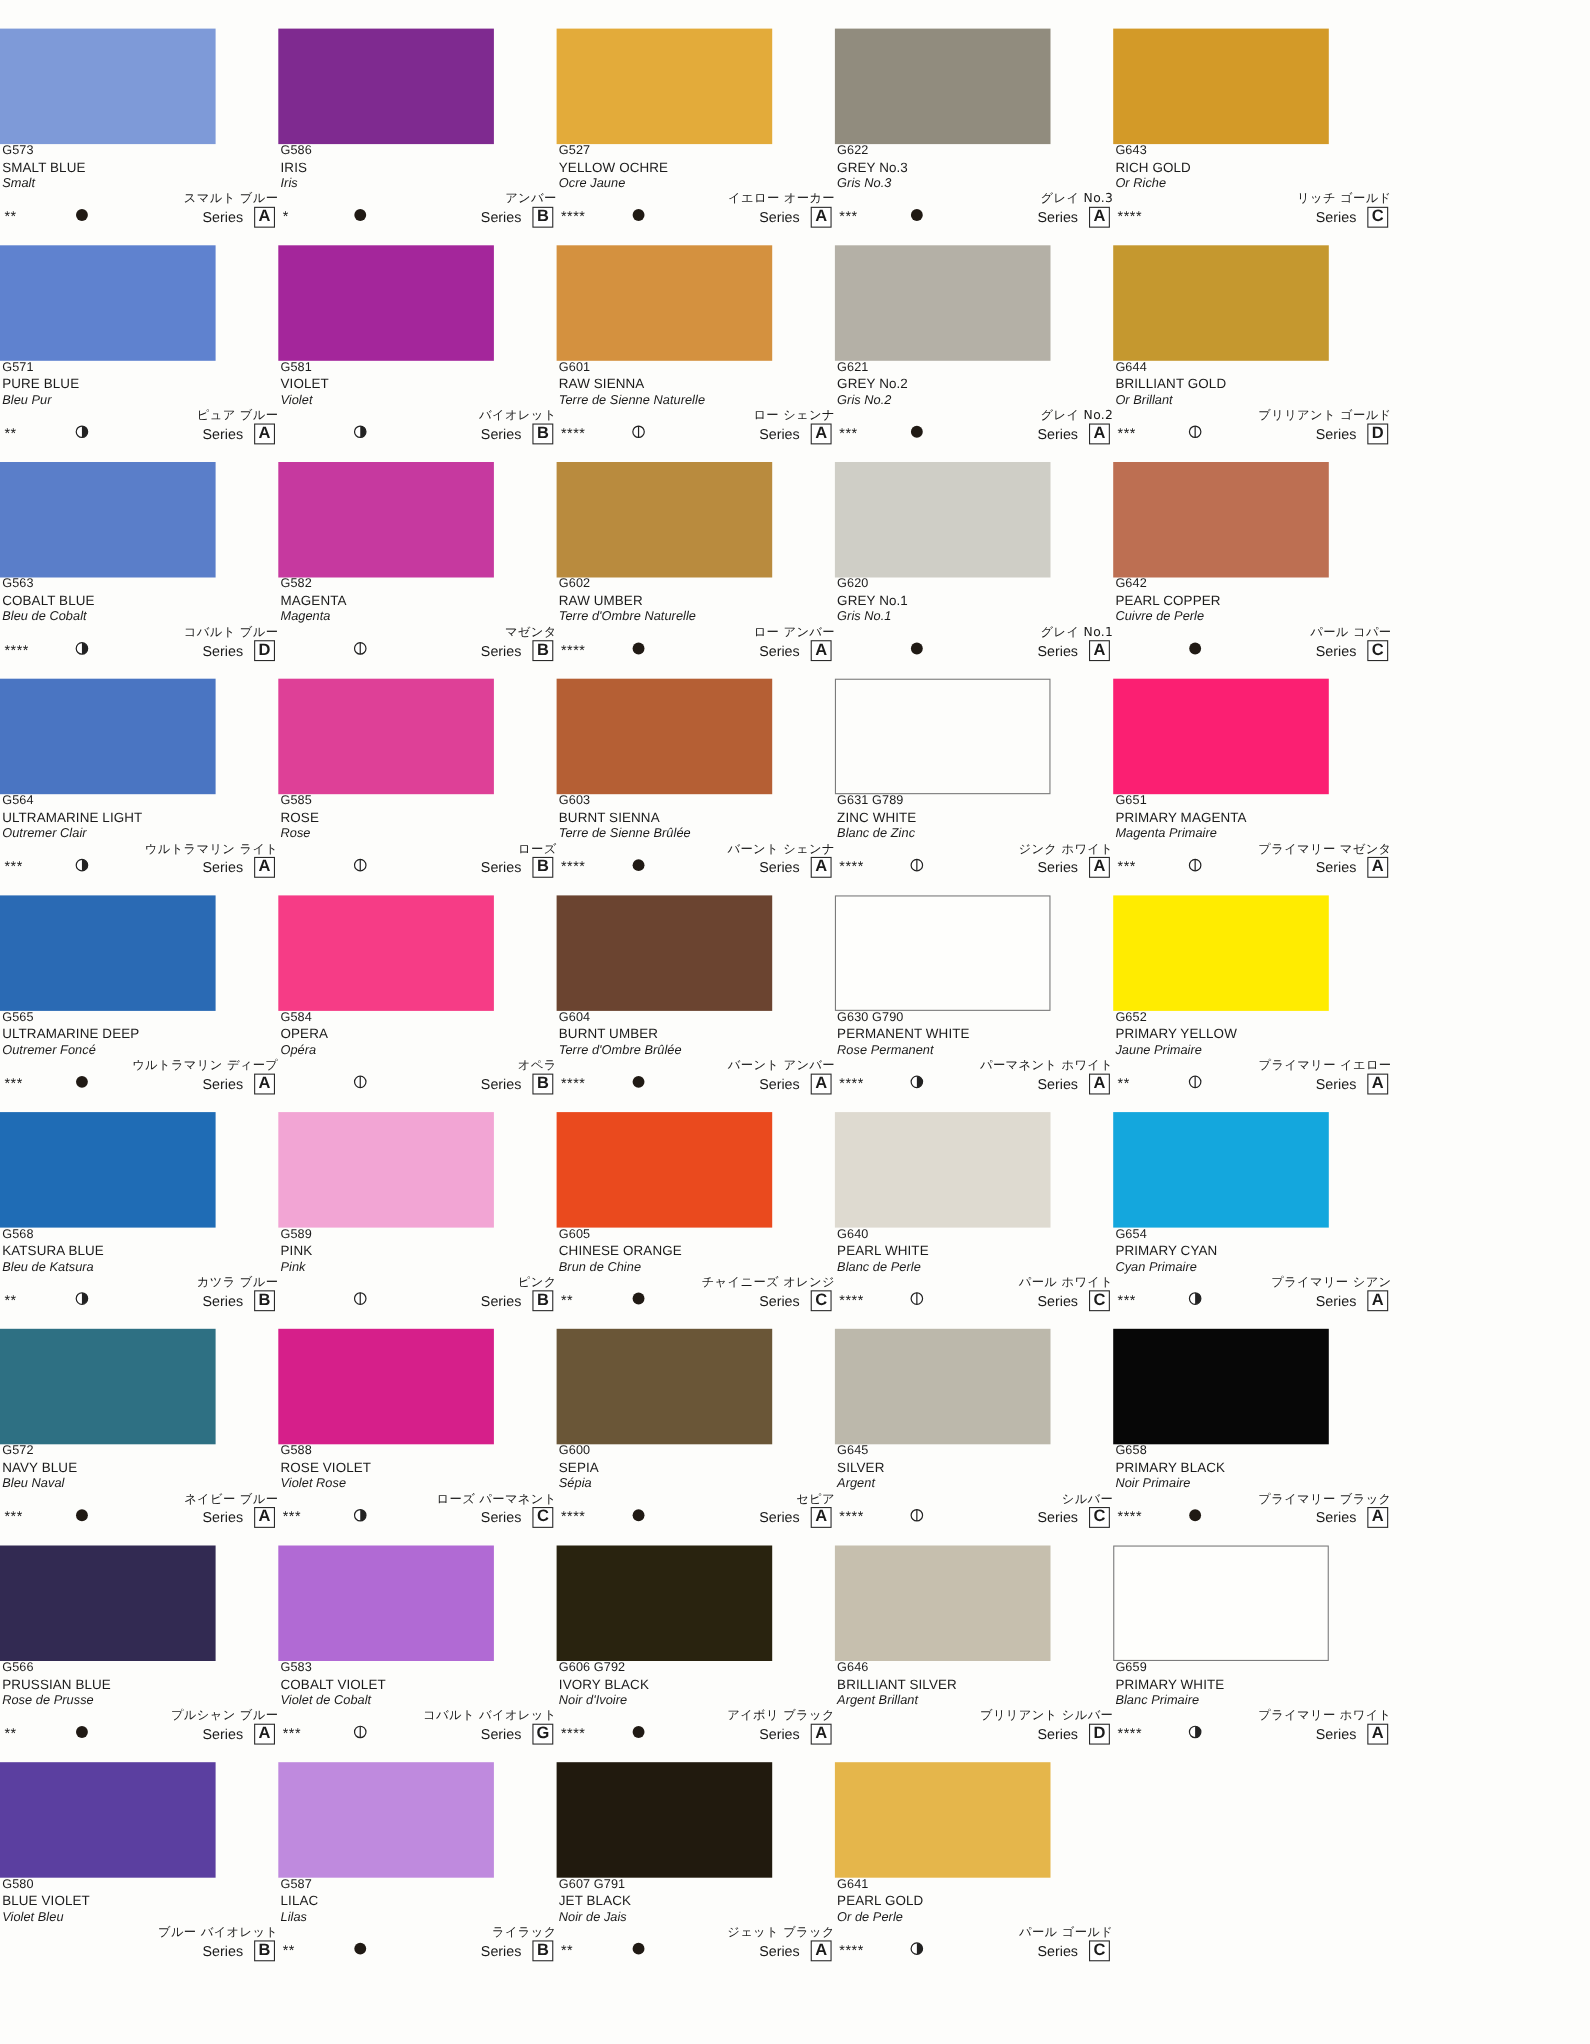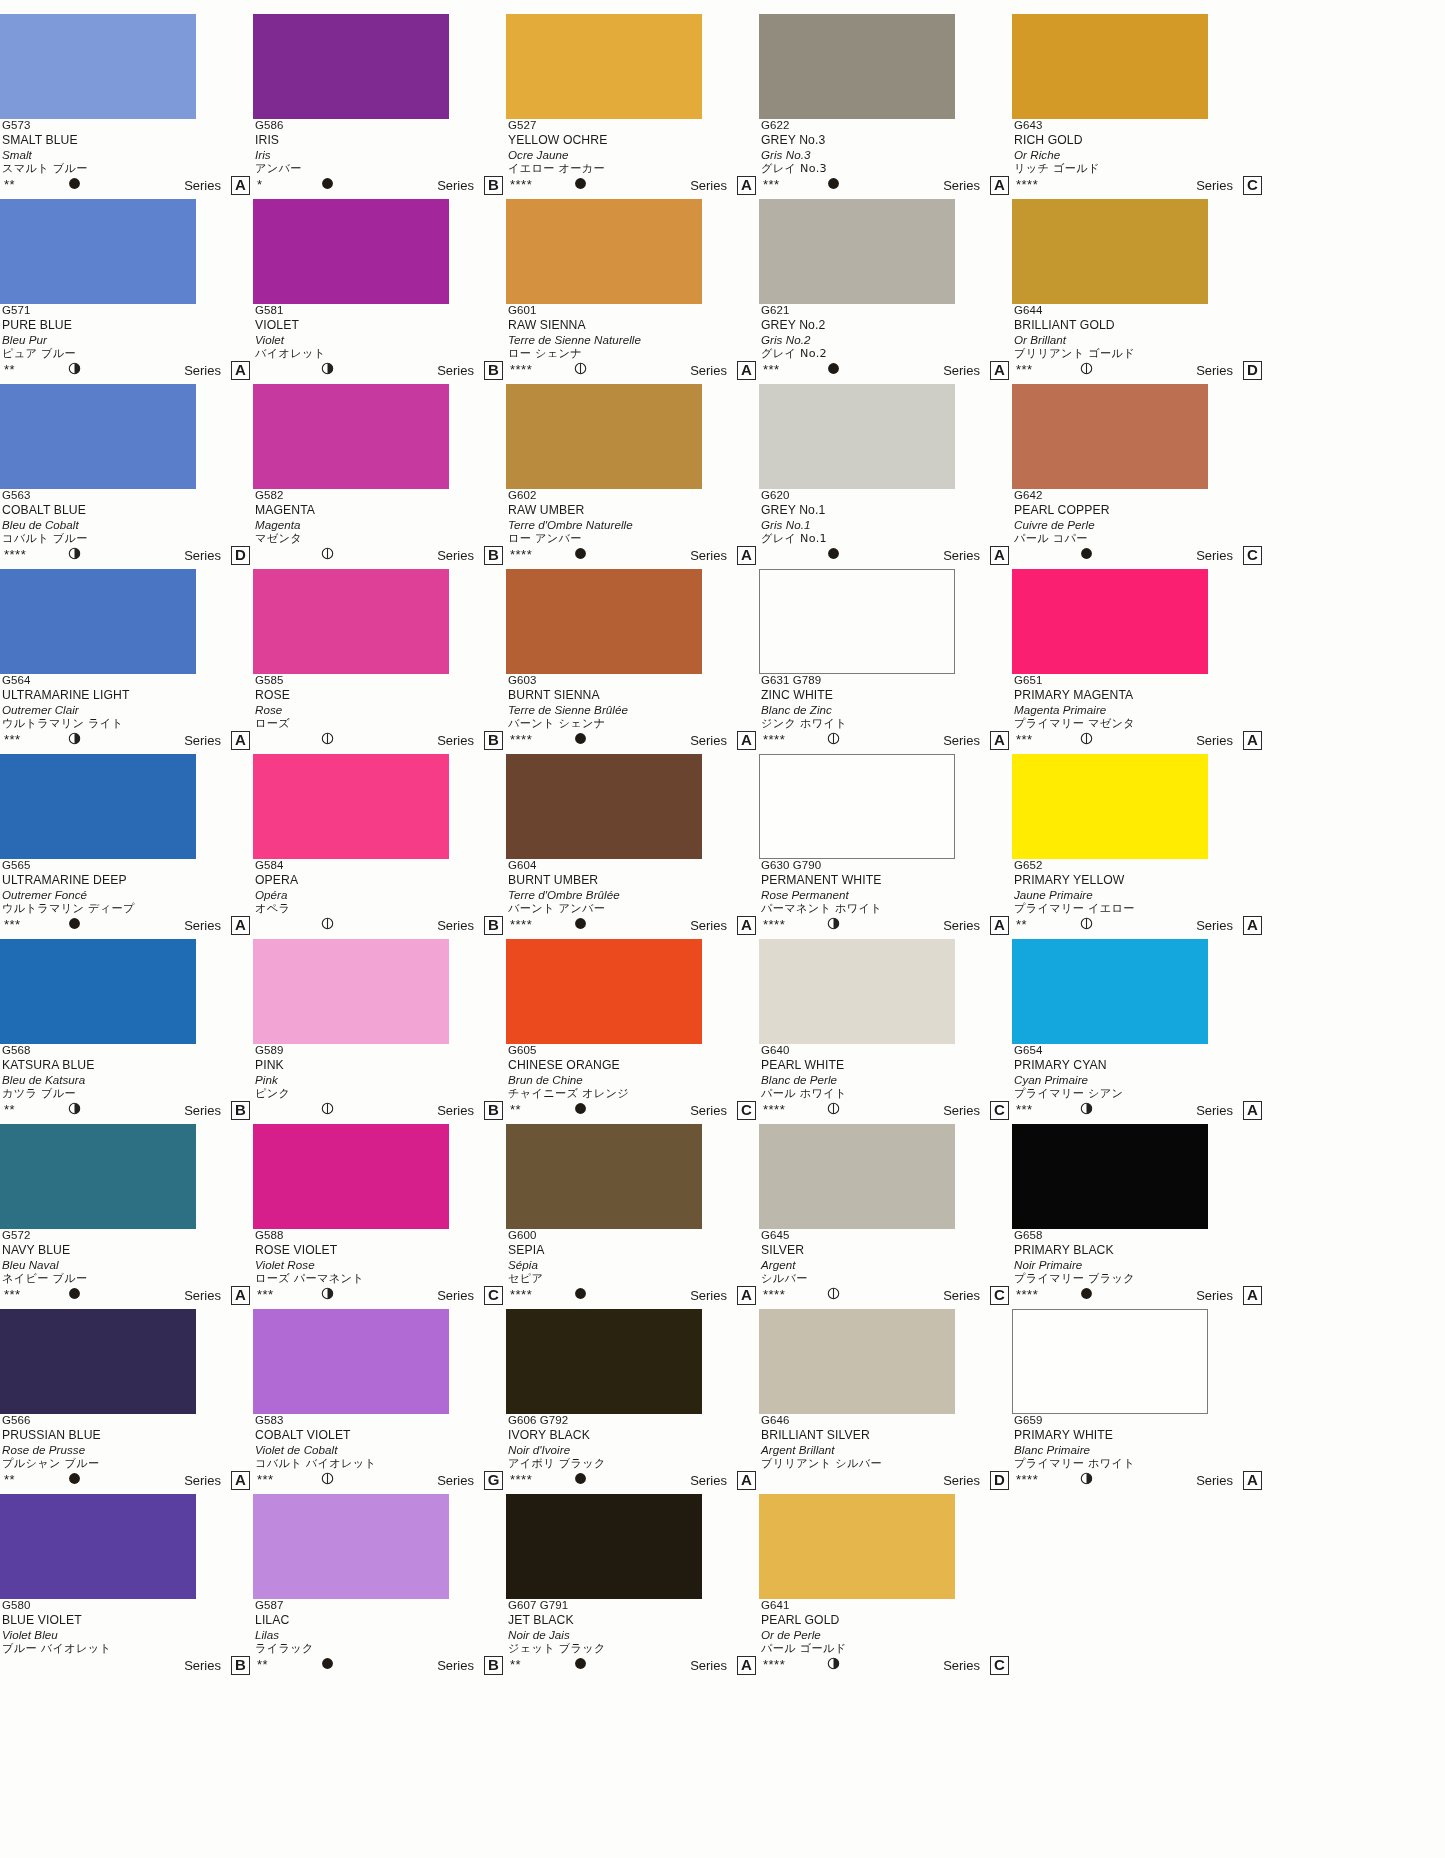--- a/index.html
+++ b/index.html
@@ -19,32 +19,32 @@
     color:#16213c;letter-spacing:4px;font-family:"Liberation Sans",sans-serif;
   }
 
   .grid{
     position:absolute;left:0;top:14px;width:1445px;
     display:grid;grid-template-columns:repeat(5,253px);
     column-gap:0;
   }
   .col{width:253px;}
 
-  .cell{position:relative;width:253px;}
+  .cell{position:relative;width:253px;margin-top:12px;}
   .swatch{
     width:196px;height:105px;display:block;
     box-sizing:border-box;
   }
   .swatch.outline{border:1px solid #7b7b7b;}
 
   .meta{padding:1px 0 0 2px;line-height:1.02;}
   .code{font-size:11.5px;letter-spacing:.1px;height:14px;}
   .en{font-size:12.2px;letter-spacing:.1px;height:14.5px;}
   .fr{font-size:11.6px;letter-spacing:.05px;height:14.5px;font-style:italic;}
-  .jp{font-size:11.2px;height:15px;font-family:"DejaVu Sans",sans-serif;letter-spacing:.3px;}
+  .jp{font-size:11.2px;height:15px;font-family:"DejaVu Sans",sans-serif;letter-spacing:.3px;text-align:right;}
 
   .symrow{
     position:relative;height:16px;font-size:12px;
   }
   .stars{position:absolute;left:2px;top:0px;letter-spacing:.5px;font-size:13px;
          font-family:"Liberation Sans",sans-serif;}
   .opa{position:absolute;left:66px;top:-1px;width:14px;height:14px;}
   .opa svg{display:block;}
   .series-lbl{position:absolute;right:32px;top:1px;font-size:13px;}
   .series-box{

